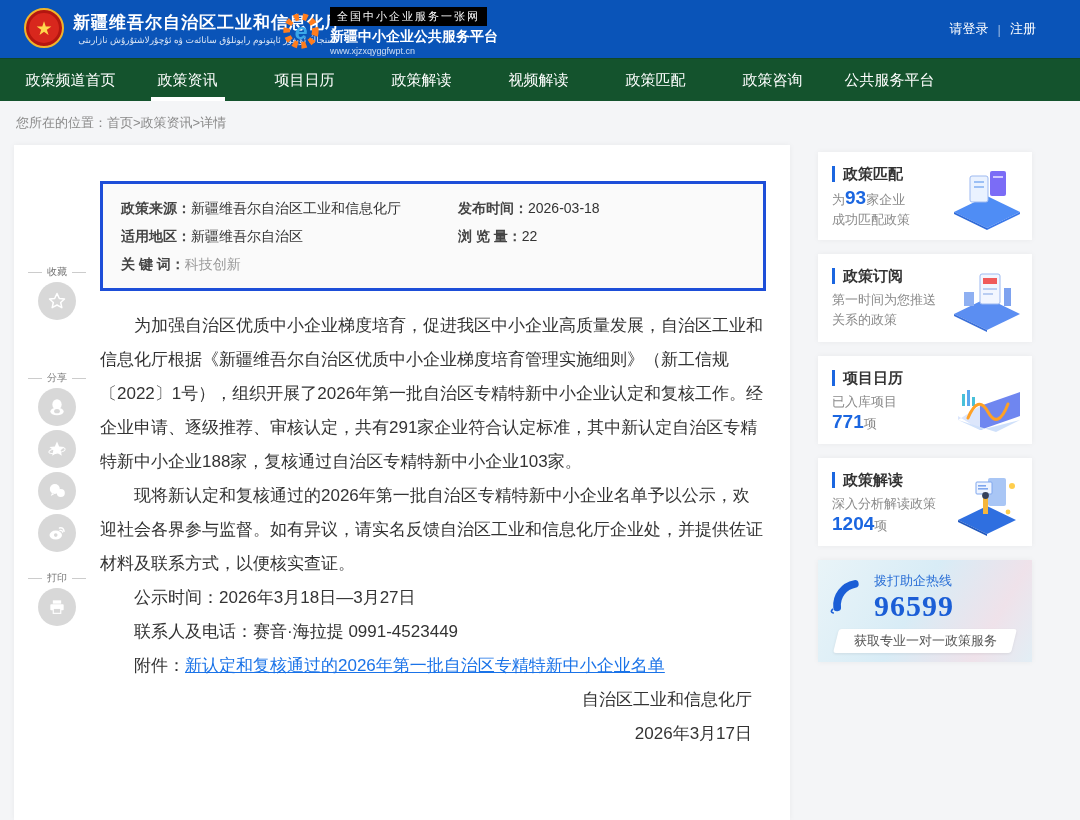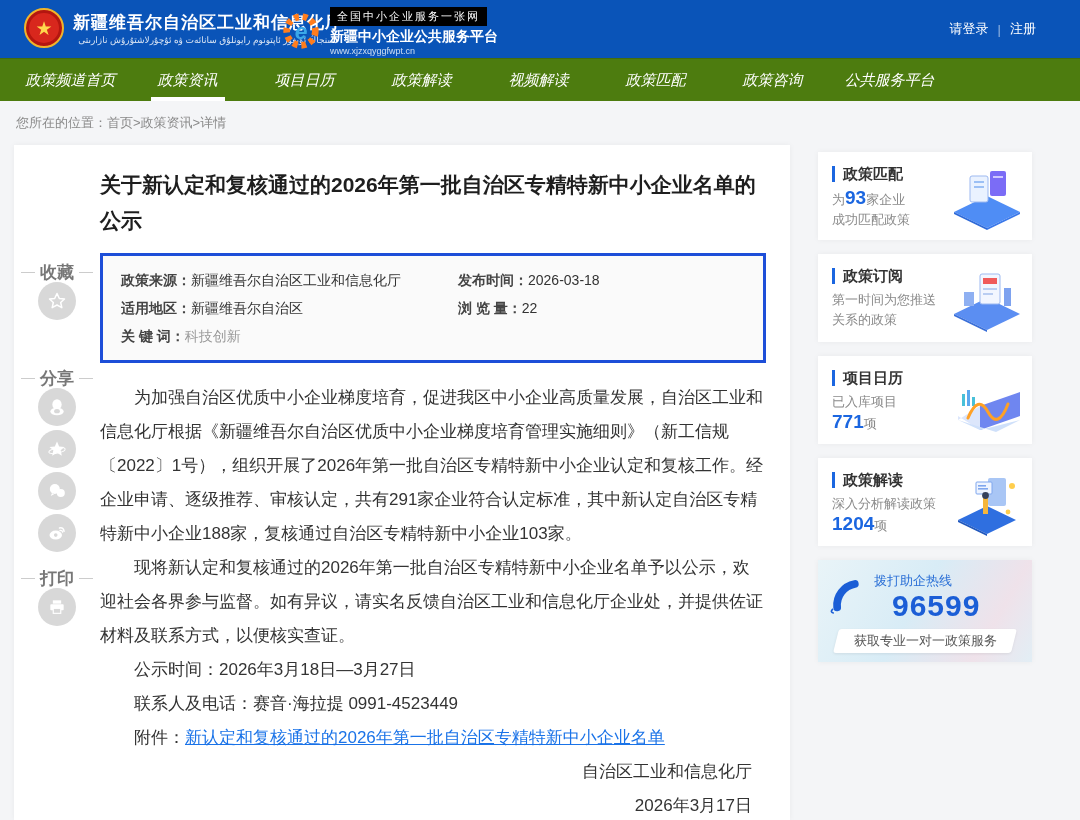--- a/index.html
+++ b/index.html
@@ -20,37 +20,37 @@
   .gear { width:42px; height:42px; flex:0 0 auto; }
   .platform-col .badge { display:inline-block; background:#000000; color:#fff; font-size:11px;
                          letter-spacing:2px; padding:2px 7px; }
   .platform-col .pname { font-size:14px; font-weight:bold; color:#fff; margin-top:2px; }
   .platform-col .purl { font-size:9px; color:rgba(255,255,255,.8); margin-top:0; }
   .auth { position:absolute; right:44px; top:20px; display:flex; gap:9px; align-items:center;
           font-size:13px; color:#fff; }
   .auth .sep { color:rgba(255,255,255,.55); }
   .auth span[data-interactable="true"] { cursor:pointer; }
   
-  .nav { position:absolute; top:58px; left:0; width:1080px; height:43px; background:#4d7c0f;
-         display:flex; padding-left:12px; border-top:1px solid rgba(0,0,0,.12);font-style:italic; }
+  .nav { position:absolute; top:58px; left:0; width:1080px; height:43px; background:#14532d;
+         display:flex; padding-left:12px; border-top:1px solid rgba(0,0,0,.12); }
   .nav-item { width:117px; text-align:center; line-height:42px; color:#fff; font-size:15px;
               position:relative; cursor:pointer; white-space:nowrap; }
   .nav-item.active::after { content:""; position:absolute; bottom:0; left:50%; transform:translateX(-50%);
               width:74px; height:4px; background:#fff; }
   
   .breadcrumb { position:absolute; top:101px; left:0; width:1080px; height:44px; line-height:44px;
                 padding-left:16px; font-size:13px; color:#8a8a8a; }
   .breadcrumb .path { cursor:pointer; }
   
   .main-card { position:absolute; left:14px; top:145px; width:776px; height:675px; background:#fff;
                box-shadow:0 0 6px rgba(0,0,0,.05); }
   
   .rail { position:absolute; left:4px; top:117px; width:78px; display:flex; flex-direction:column; align-items:center; }
   .rail-label { display:flex; align-items:center; gap:5px; width:100%; justify-content:center;
-                color:#777; font-size:17px; height:20px;font-weight:bold; }
+                color:#777; font-size:10px; height:20px; }
   .rail-label::before, .rail-label::after { content:""; width:14px; height:1px; background:#ccc; }
   .rail-icon { width:38px; height:38px; border-radius:50%; background:#d8d8d8; display:flex;
                align-items:center; justify-content:center; cursor:pointer; }
   
   .article { position:absolute; left:86px; top:22px; width:666px; }
   .article-title { font-size:21px; font-weight:bold; color:#1e1e1e; line-height:36px; }
   .meta-box { margin-top:14px; background:#fafafa; border:3px solid #1d4ed8; padding:10px 18px;
               display:grid; grid-template-columns:337px 1fr; font-size:14px; line-height:28px; }
   .meta-label { font-weight:bold; color:#444; }
   .meta-value { color:#333; }
@@ -66,21 +66,21 @@
                cursor:pointer; }
   .side-title { font-size:15px; font-weight:bold; color:#333; padding-left:8px; border-left:3px solid #1b66e0;
                 line-height:16px; }
   .side-desc { margin-top:6px; font-size:13px; color:#8a8a8a; line-height:20px; }
   .side-num { font-size:19px; font-weight:bold; color:#1b66e0; }
   .side-illus { position:absolute; right:8px; top:16px; width:74px; height:62px; }
   .hotline { height:102px; position:relative; padding:12px 10px;
              background:linear-gradient(120deg,#e9f4f8,#d8ecf6 45%,#efe2ea 78%,#e2eef5);
              box-shadow:0 0 6px rgba(0,0,0,.05); }
   .hot-label { color:#2a6fd6; font-size:13px; margin-left:46px; }
-  .hot-num { color:#1b5ed6; font-size:30px; font-weight:bold; margin-left:64px; letter-spacing:1px; line-height:32px; }
+  .hot-num { color:#1b5ed6; font-size:30px; font-weight:bold; margin-left:46px; letter-spacing:1px; line-height:32px;font-family:Liberation Serif, serif; }
   .hot-phone { position:absolute; left:8px; top:16px; }
   .hot-pill { margin:7px auto 0; width:178px; background:#fff; transform:skewX(-14deg); text-align:center;
               font-size:13px; color:#555; line-height:24px; border-radius:3px; box-shadow:0 1px 3px rgba(0,0,0,.08);
               cursor:pointer; }
   .hot-pill span { display:inline-block; transform:skewX(14deg); }
 </style>
 </head>
 <body>
 
 <div class="top-header" data-interactable="false">
@@ -166,21 +166,20 @@
     <div class="rail-icon" data-interactable="true">
       <svg width="20" height="20" viewBox="0 0 24 24" data-interactable="false">
         <rect x="7" y="4" width="10" height="4" fill="#fff"></rect>
         <rect x="4" y="8.6" width="16" height="7.4" rx="1" fill="#fff"></rect>
         <rect x="7.5" y="13.6" width="9" height="6" fill="#d8d8d8" stroke="#fff" stroke-width="1.4"></rect>
       </svg>
     </div>
   </div>
 
   <div class="article" data-interactable="false">
-    <div class="article-title" data-interactable="false">关于新认定和复核通过的2026年第一批自治区专精特新中小企业名单的公示</div>
 
     <div class="meta-box" data-interactable="false">
       <div data-interactable="false">
         <span class="meta-label" data-interactable="false">政策来源：</span><span class="meta-value" data-interactable="false">新疆维吾尔自治区工业和信息化厅</span>
       </div>
       <div data-interactable="false">
         <span class="meta-label" data-interactable="false">发布时间：</span><span class="meta-value" data-interactable="false">2026-03-18</span>
       </div>
       <div data-interactable="false">
         <span class="meta-label" data-interactable="false">适用地区：</span><span class="meta-value" data-interactable="false">新疆维吾尔自治区</span>

